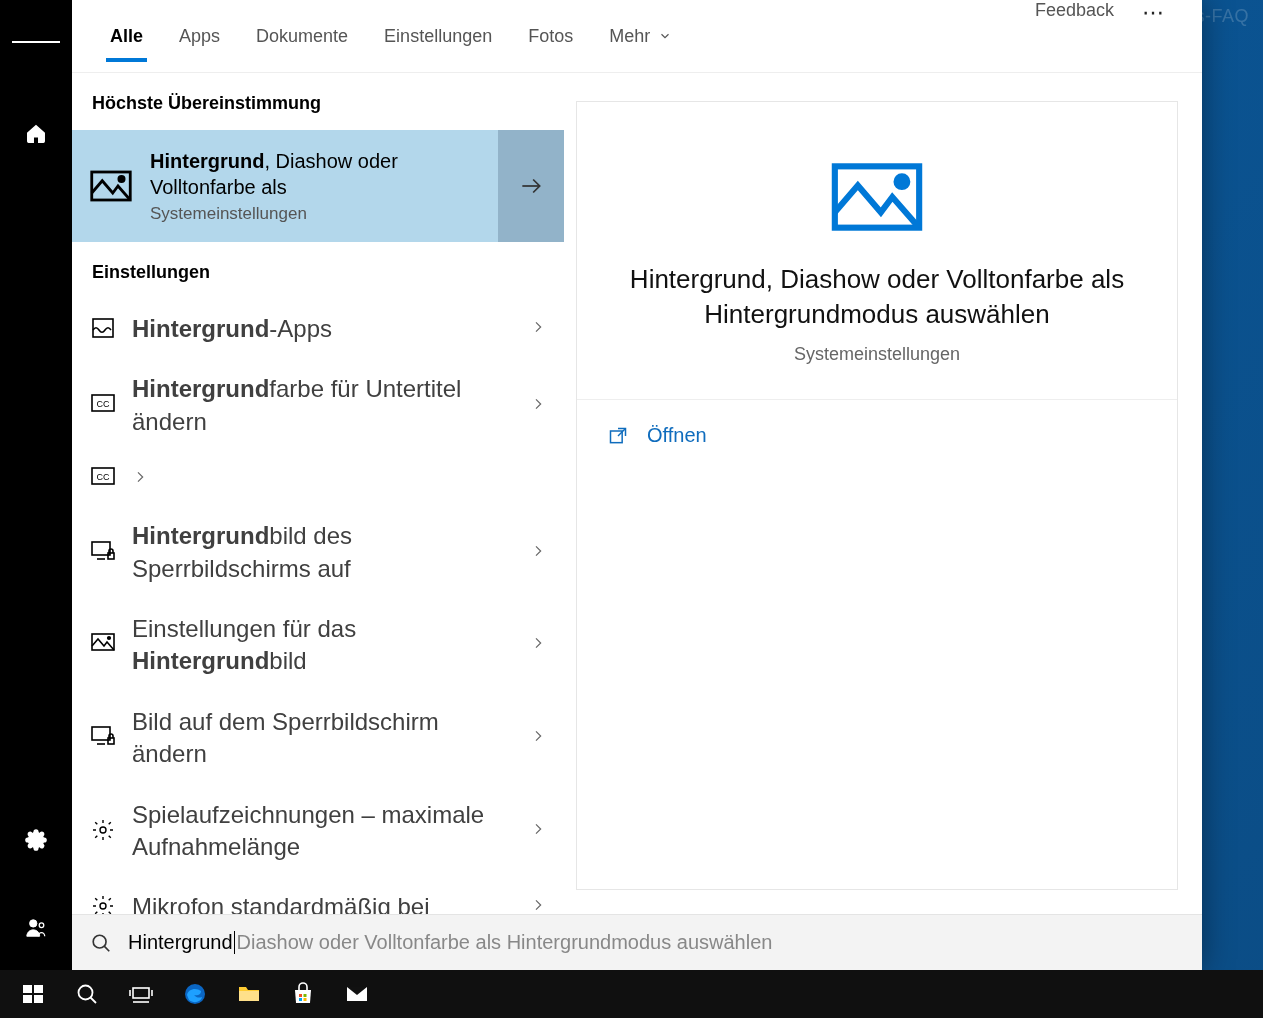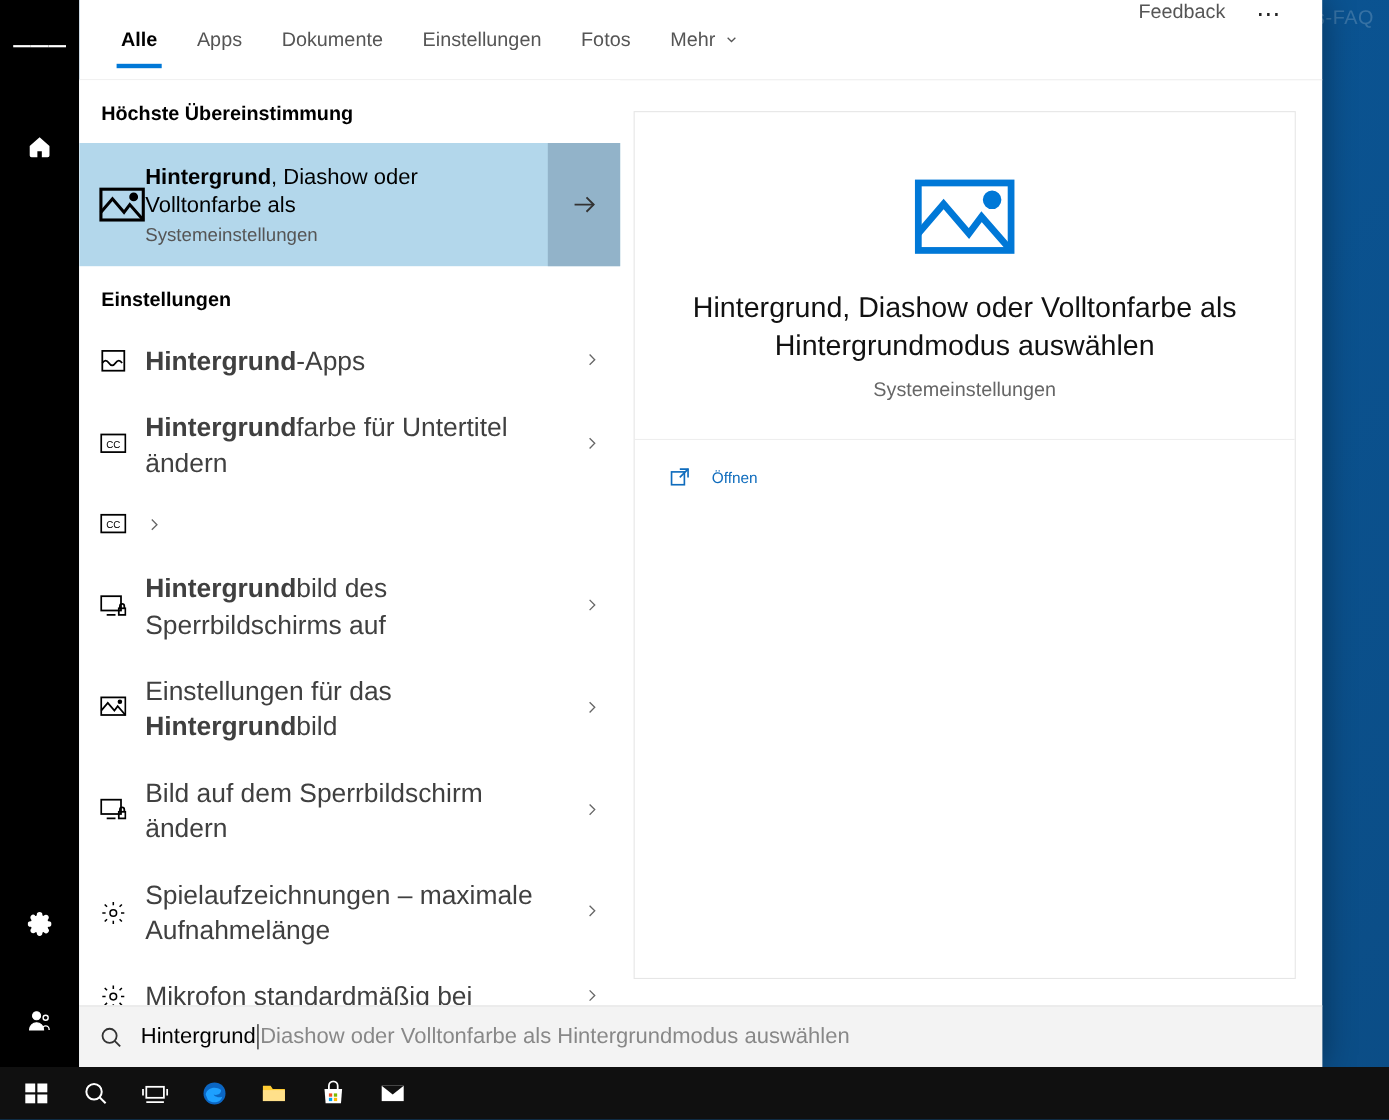--- a/index.html
+++ b/index.html
@@ -25,21 +25,21 @@
   .tab-more { display: flex; align-items: center; gap: 8px; }
   .chev-down { width: 14px; height: 14px; }
   .feedback { margin-left: auto; cursor: pointer; }
   .more-dots { margin-left: 28px; font-size: 22px; letter-spacing: 2px; cursor: pointer; color: #222; }
 
   .content { flex: 1; display: flex; min-height: 0; border-top: 1px solid #eee; }
   .results { width: 492px; background: #fff; overflow: hidden; display: flex; flex-direction: column; }
   .section-header { font-size: 18px; font-weight: 600; padding: 20px 20px 16px 20px; color: #000; }
 
   .best-match { display: flex; background: #b3d7eb; cursor: pointer; }
-  .best-main { flex: 1; display: flex; align-items: center; padding: 18px 12px 18px 18px; }
+  .best-main { flex: 1; display: flex; align-items: center; gap: 18px; padding: 18px 12px 18px 18px; }
   .best-icon { width: 42px; height: 42px; flex: 0 0 42px; }
   .best-text { flex: 1; }
   .best-title { font-size: 20px; color: #000; line-height: 1.3; }
   .best-sub { font-size: 17px; color: #555; margin-top: 4px; }
   .best-arrow { width: 66px; background: #92b3c9; display: flex; align-items: center; justify-content: center; }
 
   .list { flex: 1; overflow: hidden; }
   .item { display: flex; align-items: center; gap: 16px; padding: 14px 12px 14px 18px; cursor: pointer; }
   .item-icon { width: 26px; height: 26px; flex: 0 0 26px; display: flex; justify-content: center; }
   .item-icon svg { stroke: #000; fill: none; }
@@ -48,21 +48,21 @@
   .item-chevron { padding-right: 6px; }
   .item-chevron svg { width: 16px; height: 16px; stroke: #666; }
 
   .preview { flex: 1; padding: 28px 24px 24px 12px; }
   .preview-card { border: 1px solid #e6e6e6; background: #fff; height: 100%; display: flex; flex-direction: column; }
   .preview-header { display: flex; flex-direction: column; align-items: center; padding: 60px 40px 34px; text-align: center; border-bottom: 1px solid #eee; }
   .preview-icon { width: 92px; height: 70px; margin-bottom: 30px; }
   .preview-title { font-size: 26px; color: #111; line-height: 1.35; }
   .preview-sub { font-size: 18px; color: #666; margin-top: 12px; }
   .preview-actions { padding: 24px 30px; }
-  .action { display: flex; align-items: center; gap: 18px; color: #0f6cbd; font-size: 14px; cursor: pointer; }
+  .action { display: flex; align-items: center; gap: 18px; color: #0f6cbd; font-size: 20px; cursor: pointer; }
   .action svg { width: 22px; height: 20px; stroke: #0f6cbd; }
 
   .search-bar { height: 56px; border-top: 1px solid #e4e4e4; background: #f3f3f3; display: flex; align-items: center; padding: 0 18px; }
   .search-bar svg { width: 22px; height: 22px; stroke: #333; margin-right: 16px; }
   .search-input-wrap { font-size: 20px; display: flex; align-items: baseline; }
   .search-typed { color: #000; border-right: 1.5px solid #000; padding-right: 1px; }
   .search-ghost { color: #888; margin-left: 2px; }
 
   
   .taskbar { position: absolute; left: 0; right: 0; bottom: 0; height: 48px; background: #101010; display: flex; align-items: center; padding-left: 6px; }

